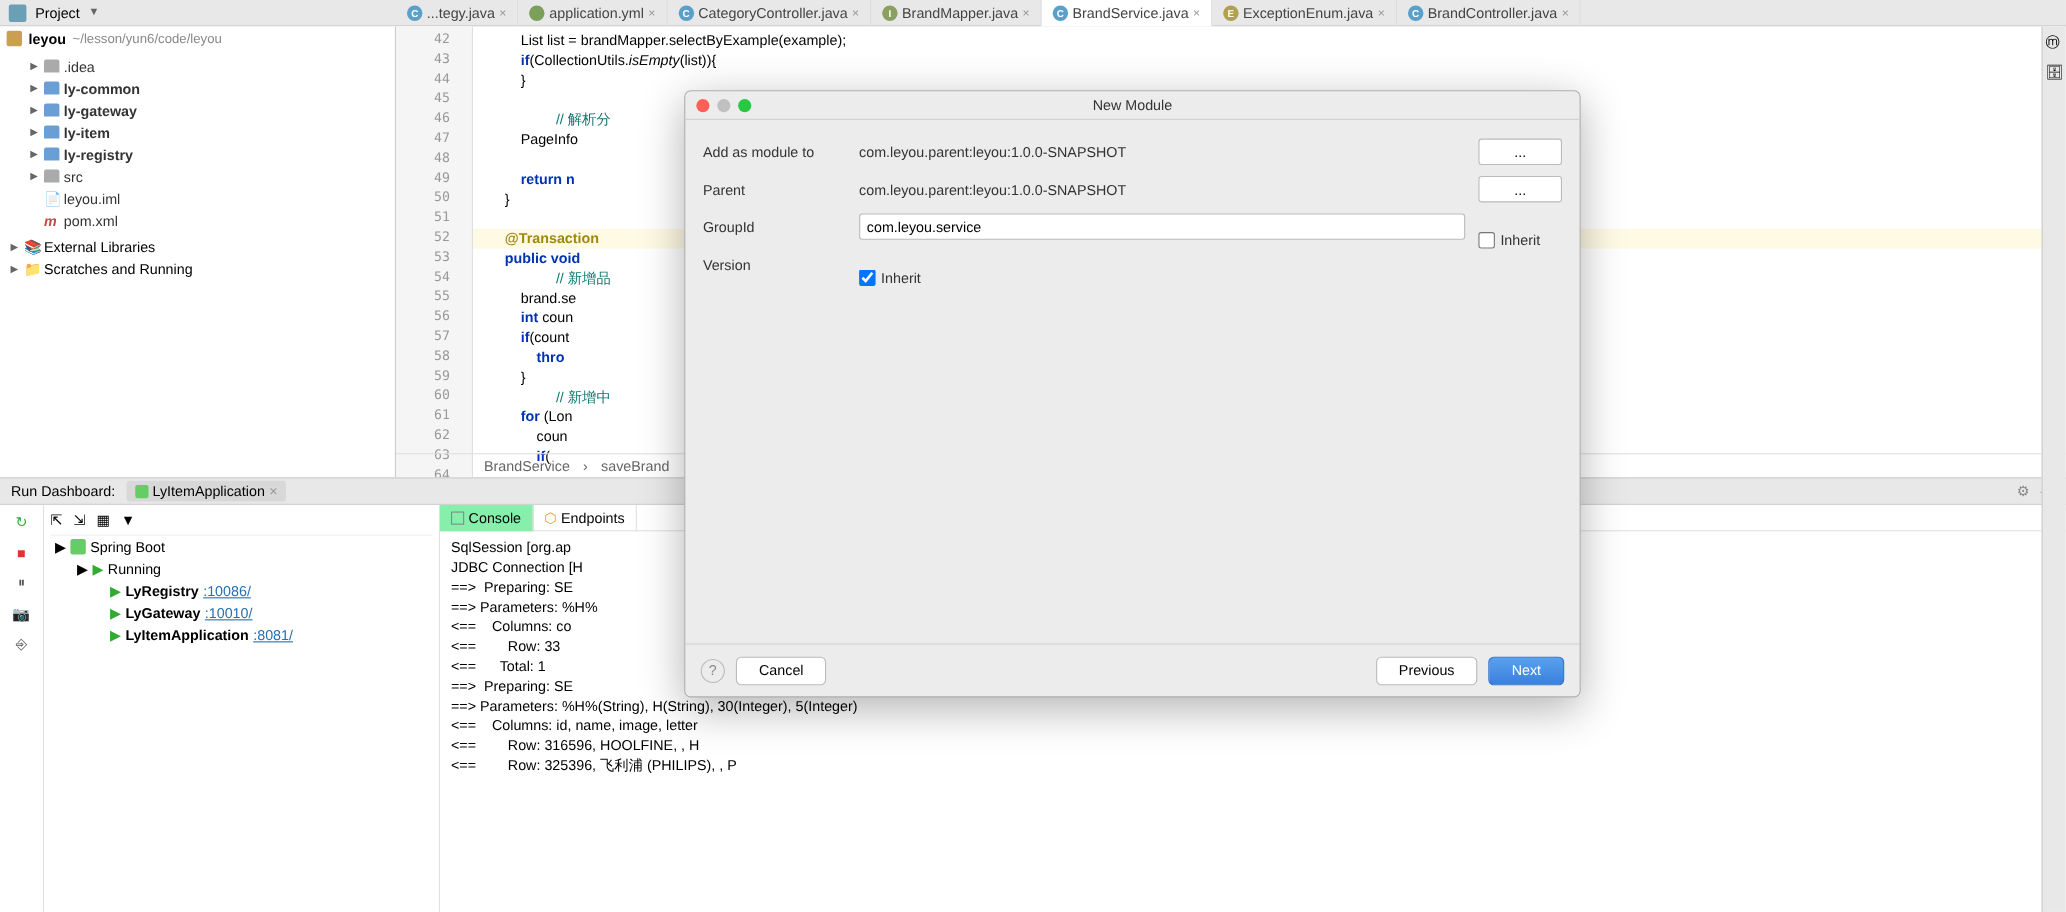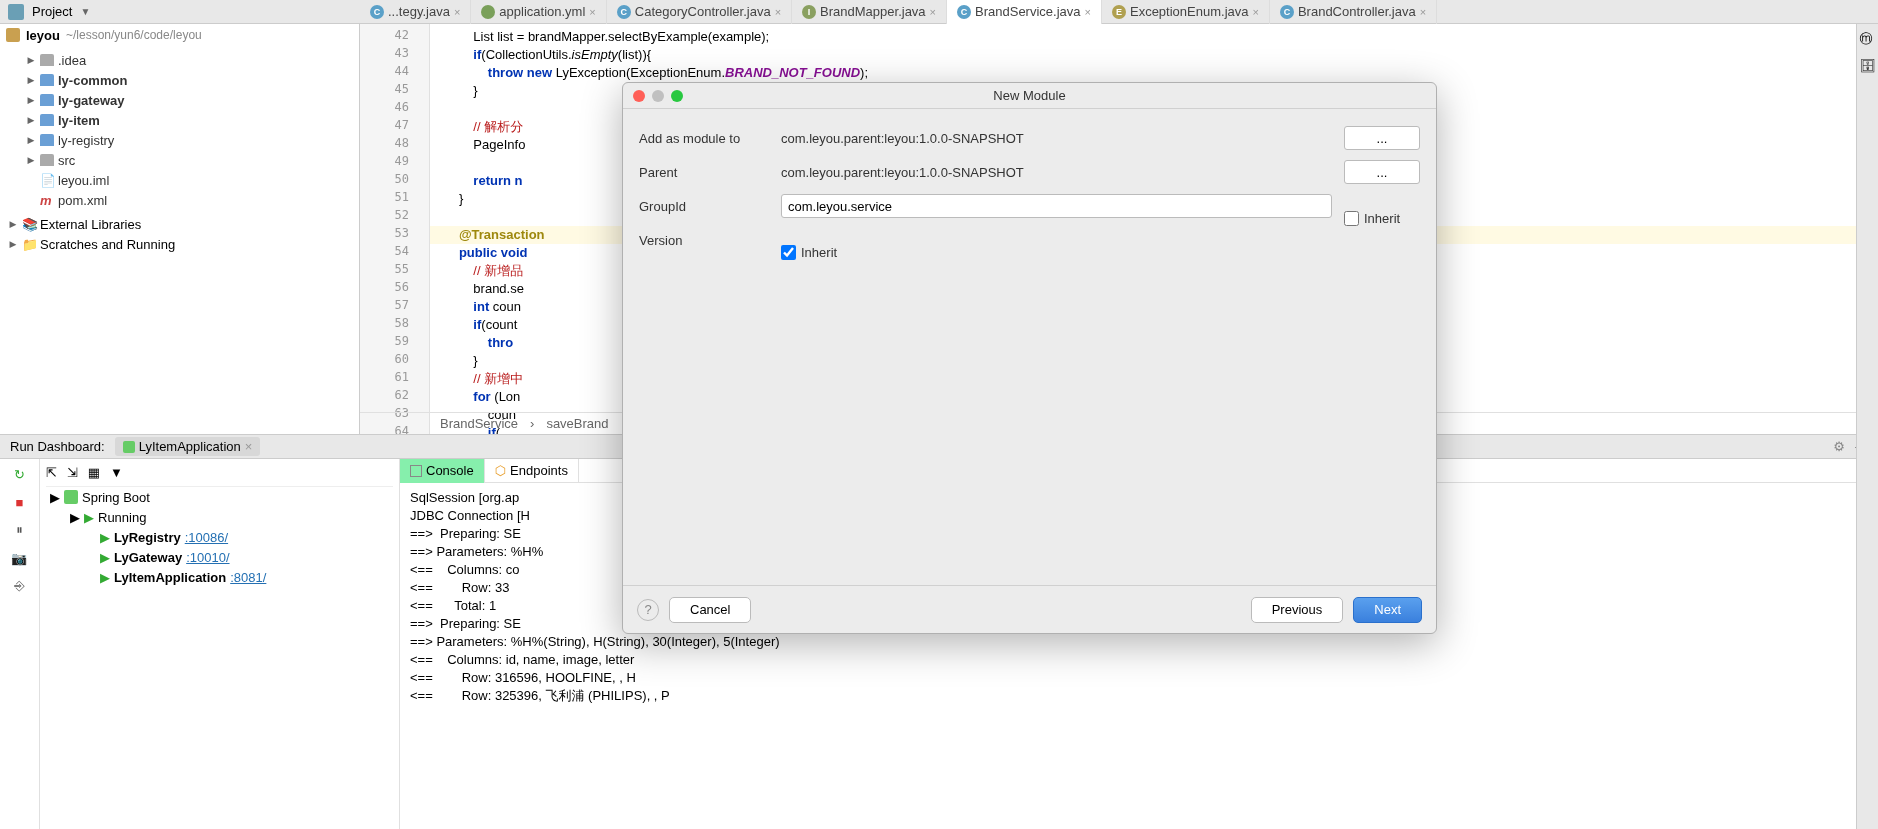--- a/index.html
+++ b/index.html
@@ -25,21 +25,21 @@
 .folder { width:14px; height:12px; background:#6a9fd5; border-radius:2px 2px 0 0; display:inline-block; }
 .folder.gray { background:#aaa; }
 .tree-row .label { color:#333; }
 .editor { position:absolute; top:24px; left:360px; right:0; bottom:395px; background:#fff; display:flex; }
 .gutter { width:70px; background:#f5f5f5; border-right:1px solid #e0e0e0; padding-top:4px; }
 .gutter .ln { height:18px; color:#999; text-align:right; padding-right:20px; font-family: Menlo, monospace; font-size:12px; }
 .code { flex:1; padding-top:4px; font-family: Menlo, monospace; font-size:13px; line-height:18px; }
 .code .line { height:18px; white-space:pre; }
 .code .kw { color:#0033b3; font-weight:bold; }
 .code .fn { font-style:italic; }
-.code .cmt { color:#b91c1c; }
+.code .cmt { color:#0f766e;margin-left:32px; }
 .code .ann { color:#9e880d; font-weight:bold; }
 .code .const { color:#871094; font-style:italic; font-weight:bold; }
 .code .hl { background:#fffae3; }
 .breadcrumb-bottom { position:absolute; bottom:0; left:0; right:0; height:22px; border-top:1px solid #e0e0e0; display:flex; align-items:center; padding:0 80px; gap:12px; color:#666; font-size:12px; }
 .dashboard-bar { position:absolute; left:0; right:0; bottom:370px; height:25px; background:#e8e8e8; border-top:1px solid #ccc; border-bottom:1px solid #ccc; display:flex; align-items:center; padding:0 10px; gap:10px; }
 .dashboard-bar .tab-chip { display:flex; align-items:center; gap:4px; background:#d8d8d8; padding:2px 8px; border-radius:3px; }
 .dashboard-body { position:absolute; left:0; right:0; bottom:0; height:370px; background:#fff; display:flex; }
 .dash-left-tools { width:40px; border-right:1px solid #e0e0e0; display:flex; flex-direction:column; align-items:center; padding-top:6px; gap:10px; }
 .dash-left-tools .tool { width:18px; height:18px; display:flex; align-items:center; justify-content:center; cursor:pointer; }
 .dash-tree { width:360px; border-right:1px solid #e0e0e0; padding:6px; }
@@ -154,21 +154,21 @@
         <span class="label" style="font-weight: bold;">ly-gateway</span>
       </div>
       <div class="tree-row" style="padding-left: 26px;">
         <span class="arrow">▶</span>
         <span class="folder"></span>
         <span class="label" style="font-weight: bold;">ly-item</span>
       </div>
       <div class="tree-row" style="padding-left: 26px;">
         <span class="arrow">▶</span>
         <span class="folder"></span>
-        <span class="label" style="font-weight: normal;">ly-registry</span>
+        <span class="label" style="font-weight: bold;">ly-registry</span>
       </div>
       <div class="tree-row" style="padding-left: 26px;">
         <span class="arrow">▶</span>
         <span class="folder gray"></span>
         <span class="label">src</span>
       </div>
       <div class="tree-row" style="padding-left: 26px;">
         <span class="arrow"></span>
         <span style="width: 14px;">📄</span>
         <span class="label">leyou.iml</span>
@@ -213,21 +213,20 @@
       <div class="ln">59</div>
       <div class="ln">60</div>
       <div class="ln">61</div>
       <div class="ln">62</div>
       <div class="ln">63</div>
       <div class="ln">64</div>
     </div>
   <div class="code" id="code">
     <div class="line">            List<brand> list = brandMapper.selectByExample(example);</brand></div>
       <div class="line">            <span class="kw">if</span>(CollectionUtils.<span class="fn">isEmpty</span>(list)){</div>
-      <div class="line">                <span class="kw">throw new</span> LyException(ExceptionEnum.<span class="const">BRAND_NOT_FOUND</span>);</div>
       <div class="line">            }</div>
       <div class="line"></div>
       <div class="line">            <span class="cmt">// 解析分</span></div>
       <div class="line">            PageInfo</div>
       <div class="line"></div>
       <div class="line">            <span class="kw">return n</span></div>
       <div class="line">        }</div>
       <div class="line"></div>
       <div class="line hl">        <span class="ann">@Transaction</span></div>
       <div class="line">        <span class="kw">public void</span> </div>

